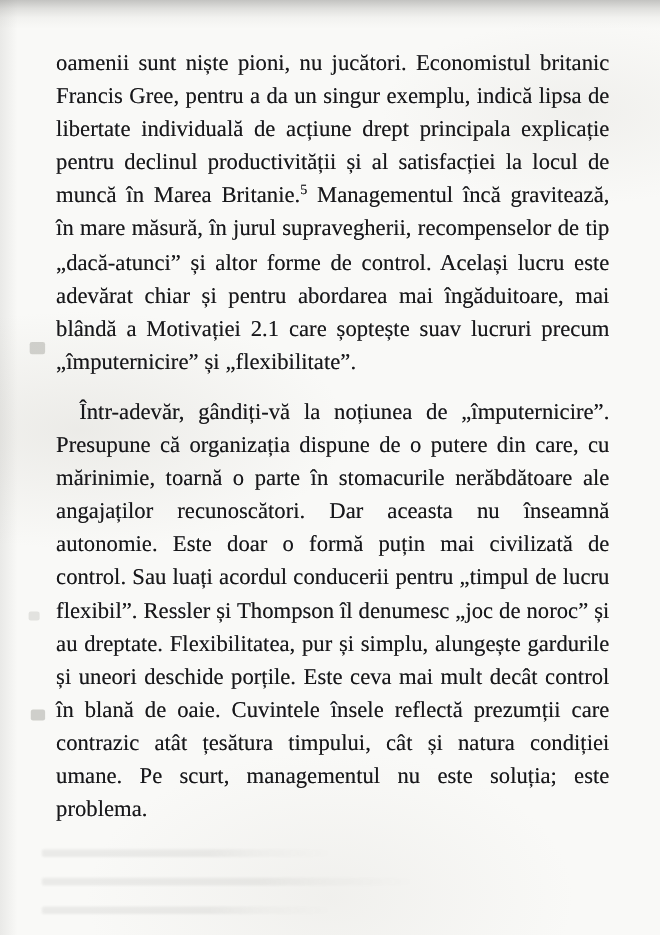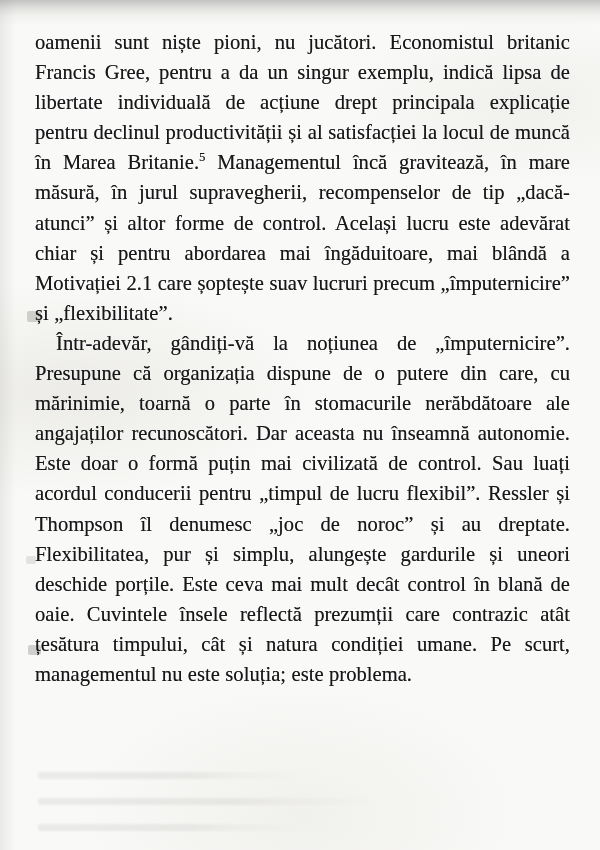--- a/index.html
+++ b/index.html
@@ -87,21 +87,21 @@
   
   .text-column {
     position: absolute;
     left: 35px;
     top: 27px;
     width: 535px;
     z-index: 5;
   }
 
   p.para {
-    margin: 0;
+    margin: 16px;
     text-align: justify;
     text-justify: inter-word;
     font-size: 20.6px;
     line-height: 30.1px;
     color: #17171a;
     letter-spacing: 0.02px;
     word-spacing: 0.2px;
     
     text-shadow: 0 0 0.45px rgba(25,25,28,0.55);
   }

